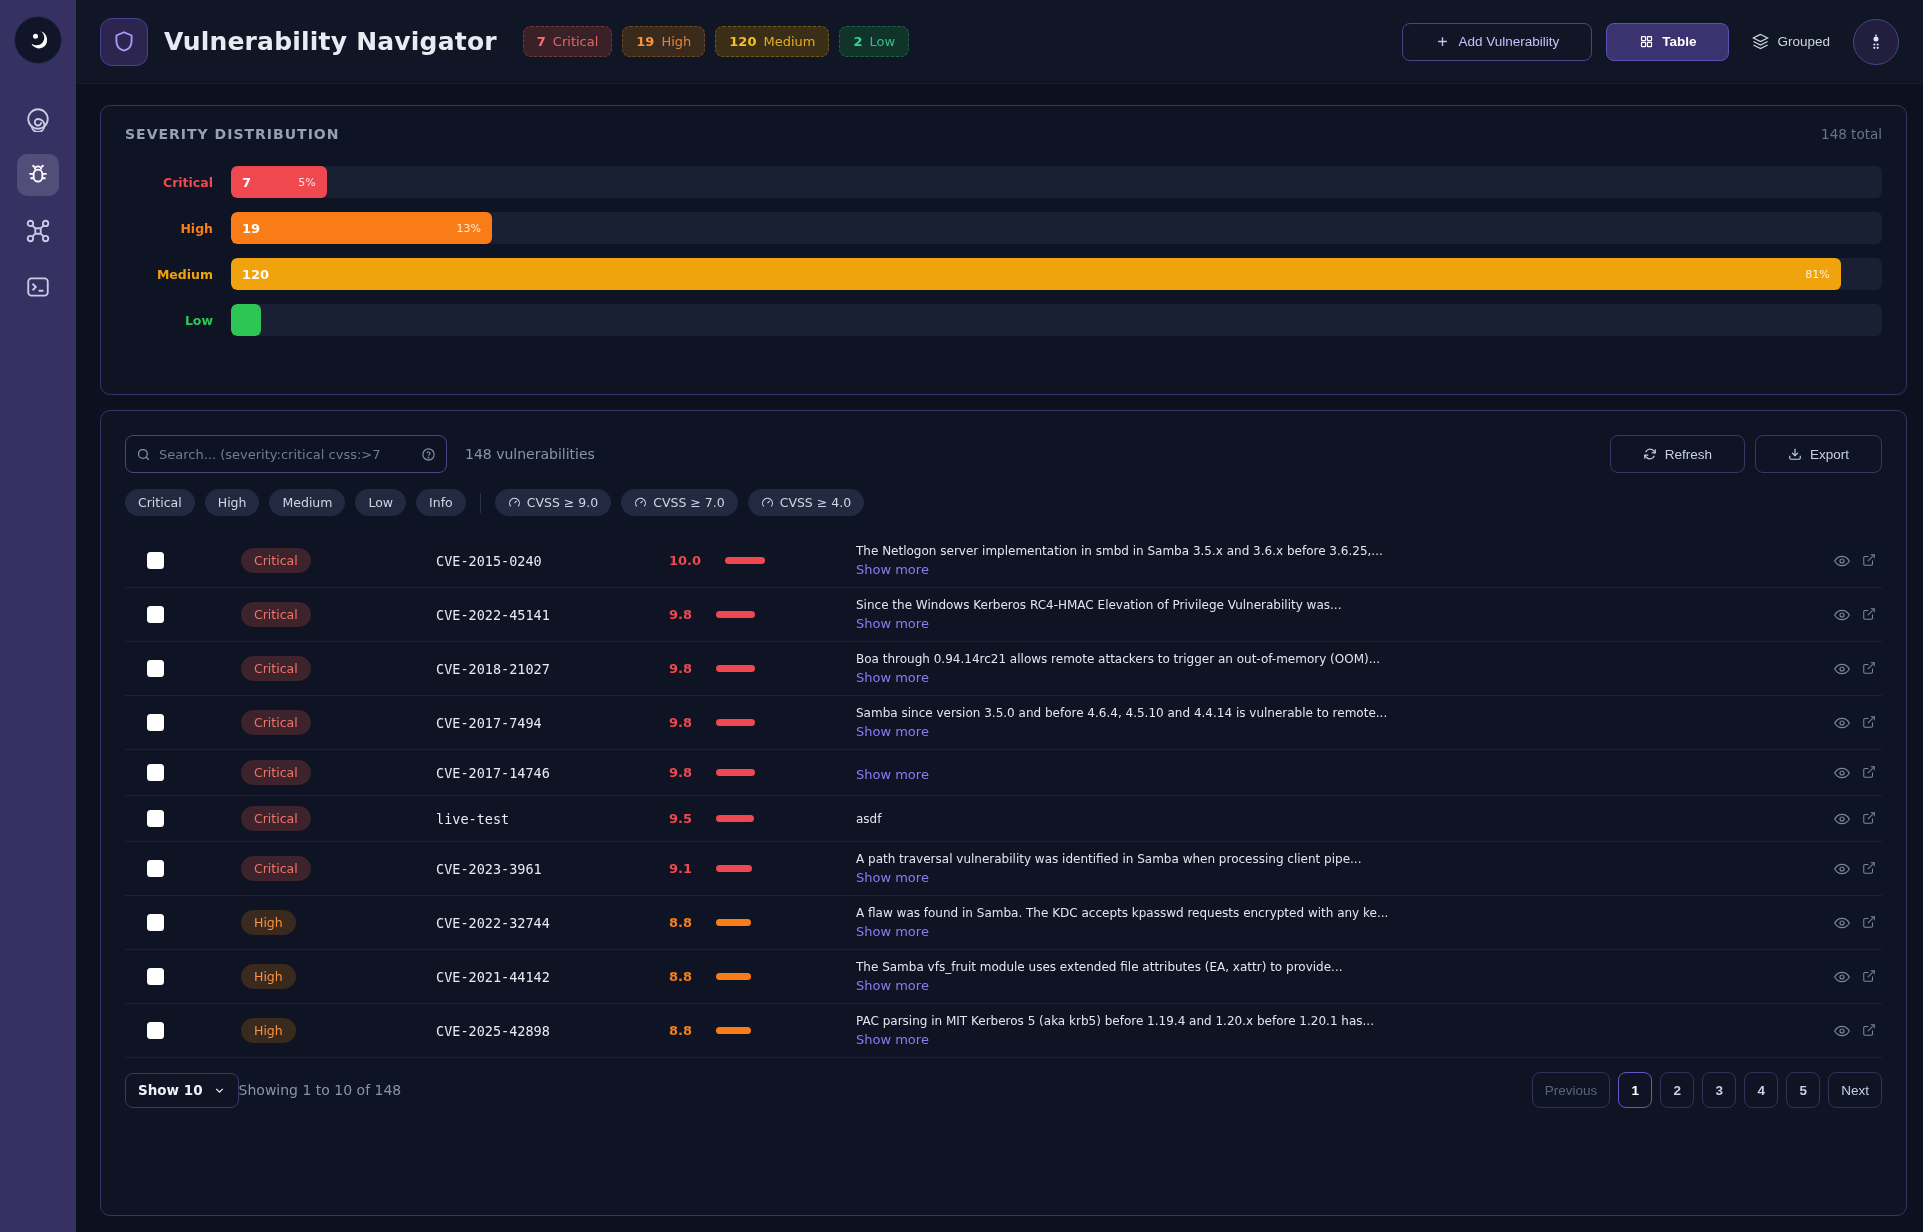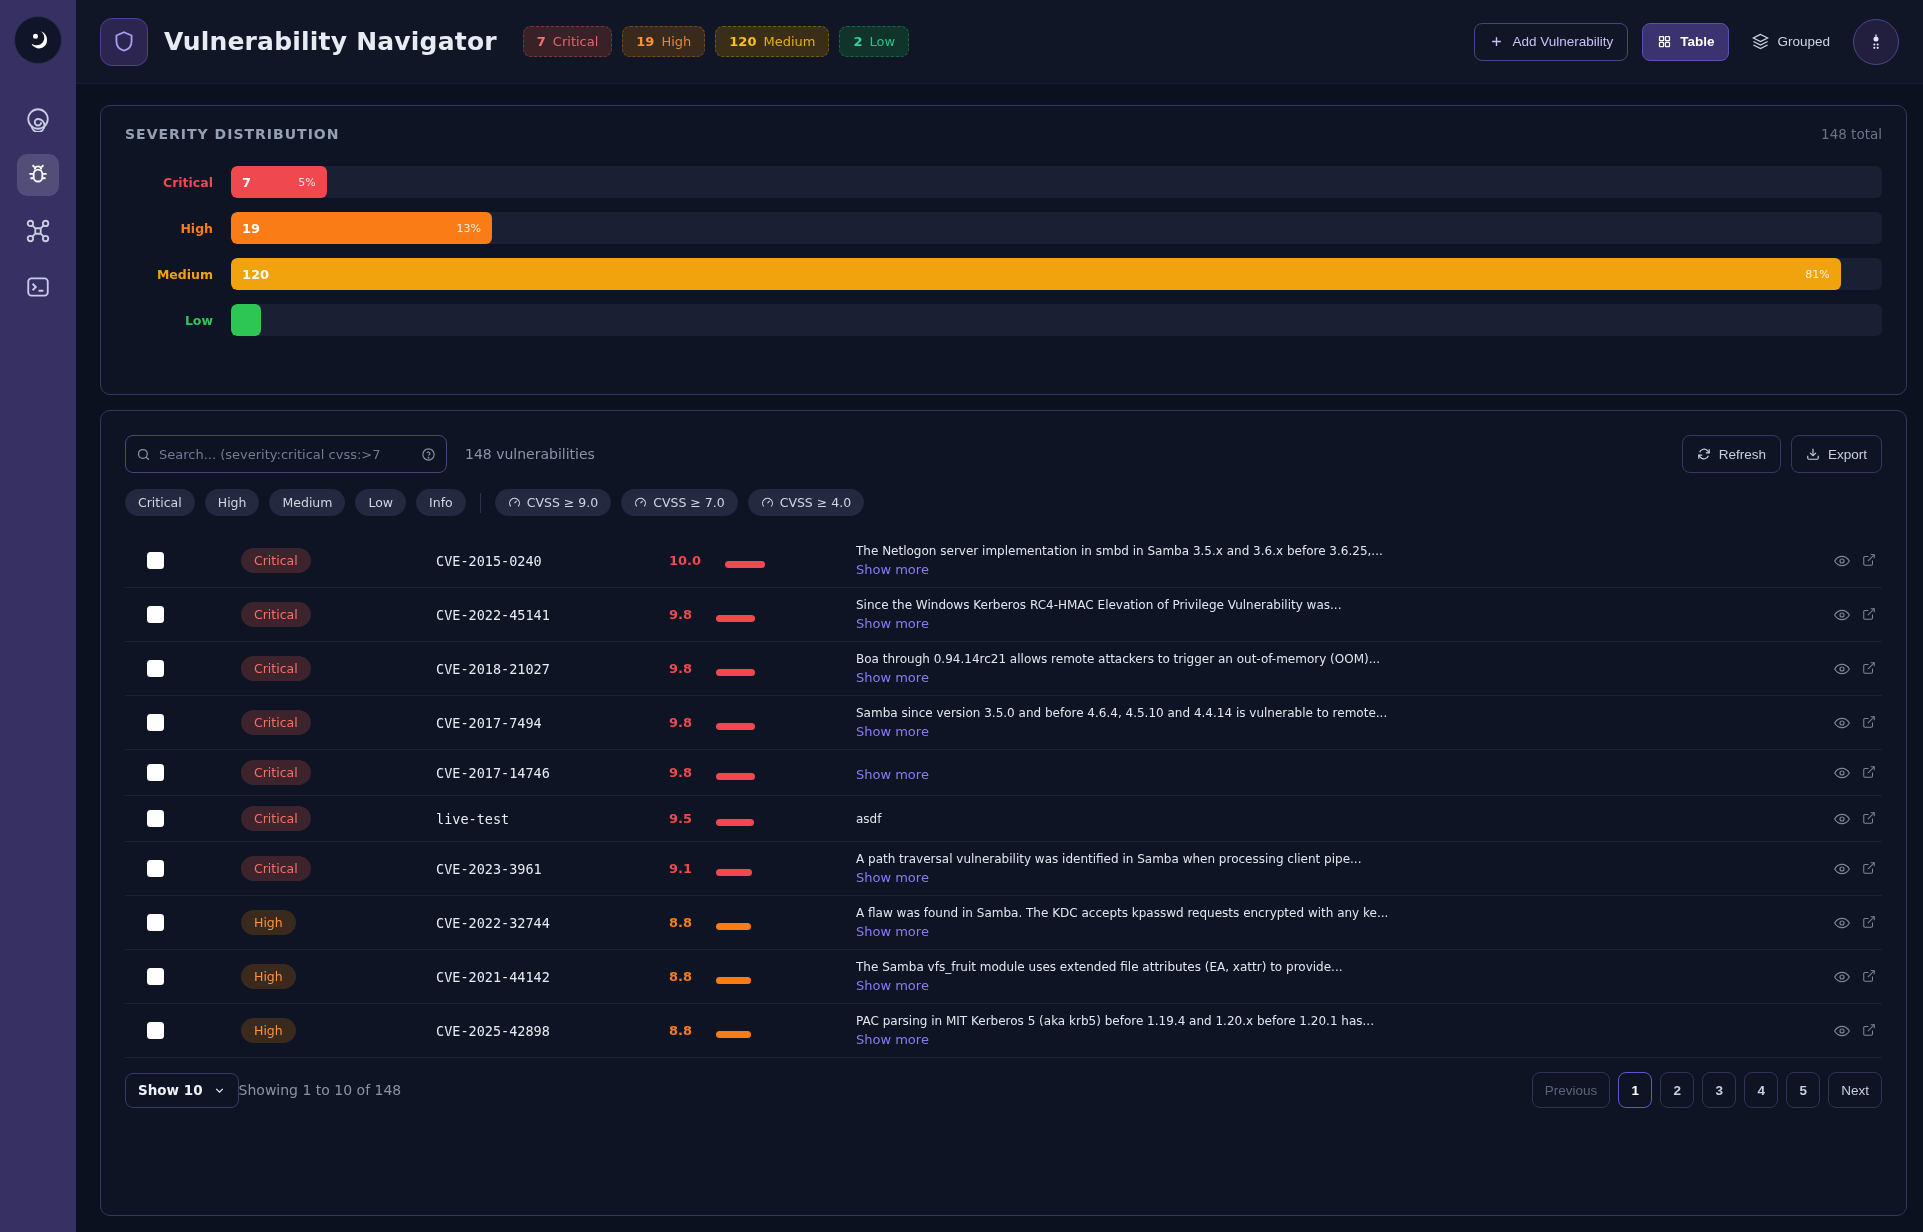--- a/index.html
+++ b/index.html
@@ -43,21 +43,21 @@
   .app-title { font-size:25px; font-weight:bold; margin-left:16px; letter-spacing:0.2px; }
   .badges { display:flex; gap:10px; margin-left:26px; }
   .badge {
     display:flex; align-items:center; gap:7px; height:31px; padding:0 13px;
     border-radius:8px; font-size:13px; border:1px dashed transparent;
   }
   .badge .cnt { font-weight:bold; }
   .badge .lbl { opacity:0.88; }
   .topbar-right { margin-left:auto; display:flex; align-items:center; gap:14px; }
   .btn {
-    display:flex; align-items:center; gap:8px; height:38px; padding:0 14px;
+    display:flex; align-items:center; gap:8px; height:38px; padding:0 32px;
     border-radius:8px; font-size:13.5px; cursor:pointer; background:transparent;
     border:1px solid #3b3566; color:#c9cfdf;
   }
   .btn-add { border-color:#4b4289; color:#c9c0f8; }
   .btn-table { background:#3b3270; border-color:#5c50b0; color:#ffffff; font-weight:bold; }
   .btn-grouped { border-color:transparent; color:#cdd3e0; padding:0 8px; }
   .avatar {
     width:46px; height:46px; border-radius:50%; background:#221f3e;
     border:1.5px solid #4c4488; display:flex; align-items:center; justify-content:center;
     color:#e8e5ff; cursor:pointer;
@@ -117,21 +117,21 @@
     display:flex; align-items:center; gap:6px;
   }
   .checkbox { width:18px; height:18px; background:#ffffff; border-radius:3.5px; margin-left:22px; cursor:pointer; }
   .tr-body { padding:10px 0; }
   .tr-body .checkbox { width:17px; height:17px; align-self:center; }
   .pill {
     display:inline-flex; align-items:center; height:25px; padding:0 13px;
     border-radius:13px; font-size:12.5px; width:fit-content;
   }
   .cve { font-family:"DejaVu Sans Mono","Liberation Mono",monospace; font-size:13.5px; color:#e8ecf3; }
-  .cvss-cell { display:flex; align-items:flex-end; gap:24px; }
+  .cvss-cell { display:flex; align-items:center; gap:24px; }
   .cvss-val { font-size:13px; font-weight:bold; }
   .cvss-bar { height:7px; border-radius:4px; }
   .desc-main { font-size:12px; color:#e2e6ee; white-space:nowrap; overflow:hidden; max-width:960px; }
   .show-more { font-size:13px; color:#8b7bf4; margin-top:4px; cursor:pointer; width:fit-content; }
   .actions { display:flex; gap:12px; justify-content:flex-end; padding-right:6px; color:#7d8598; }
   .actions span { cursor:pointer; }
 
   
   .tfooter { display:flex; align-items:center; margin-top:14px; }
   .select-box {

